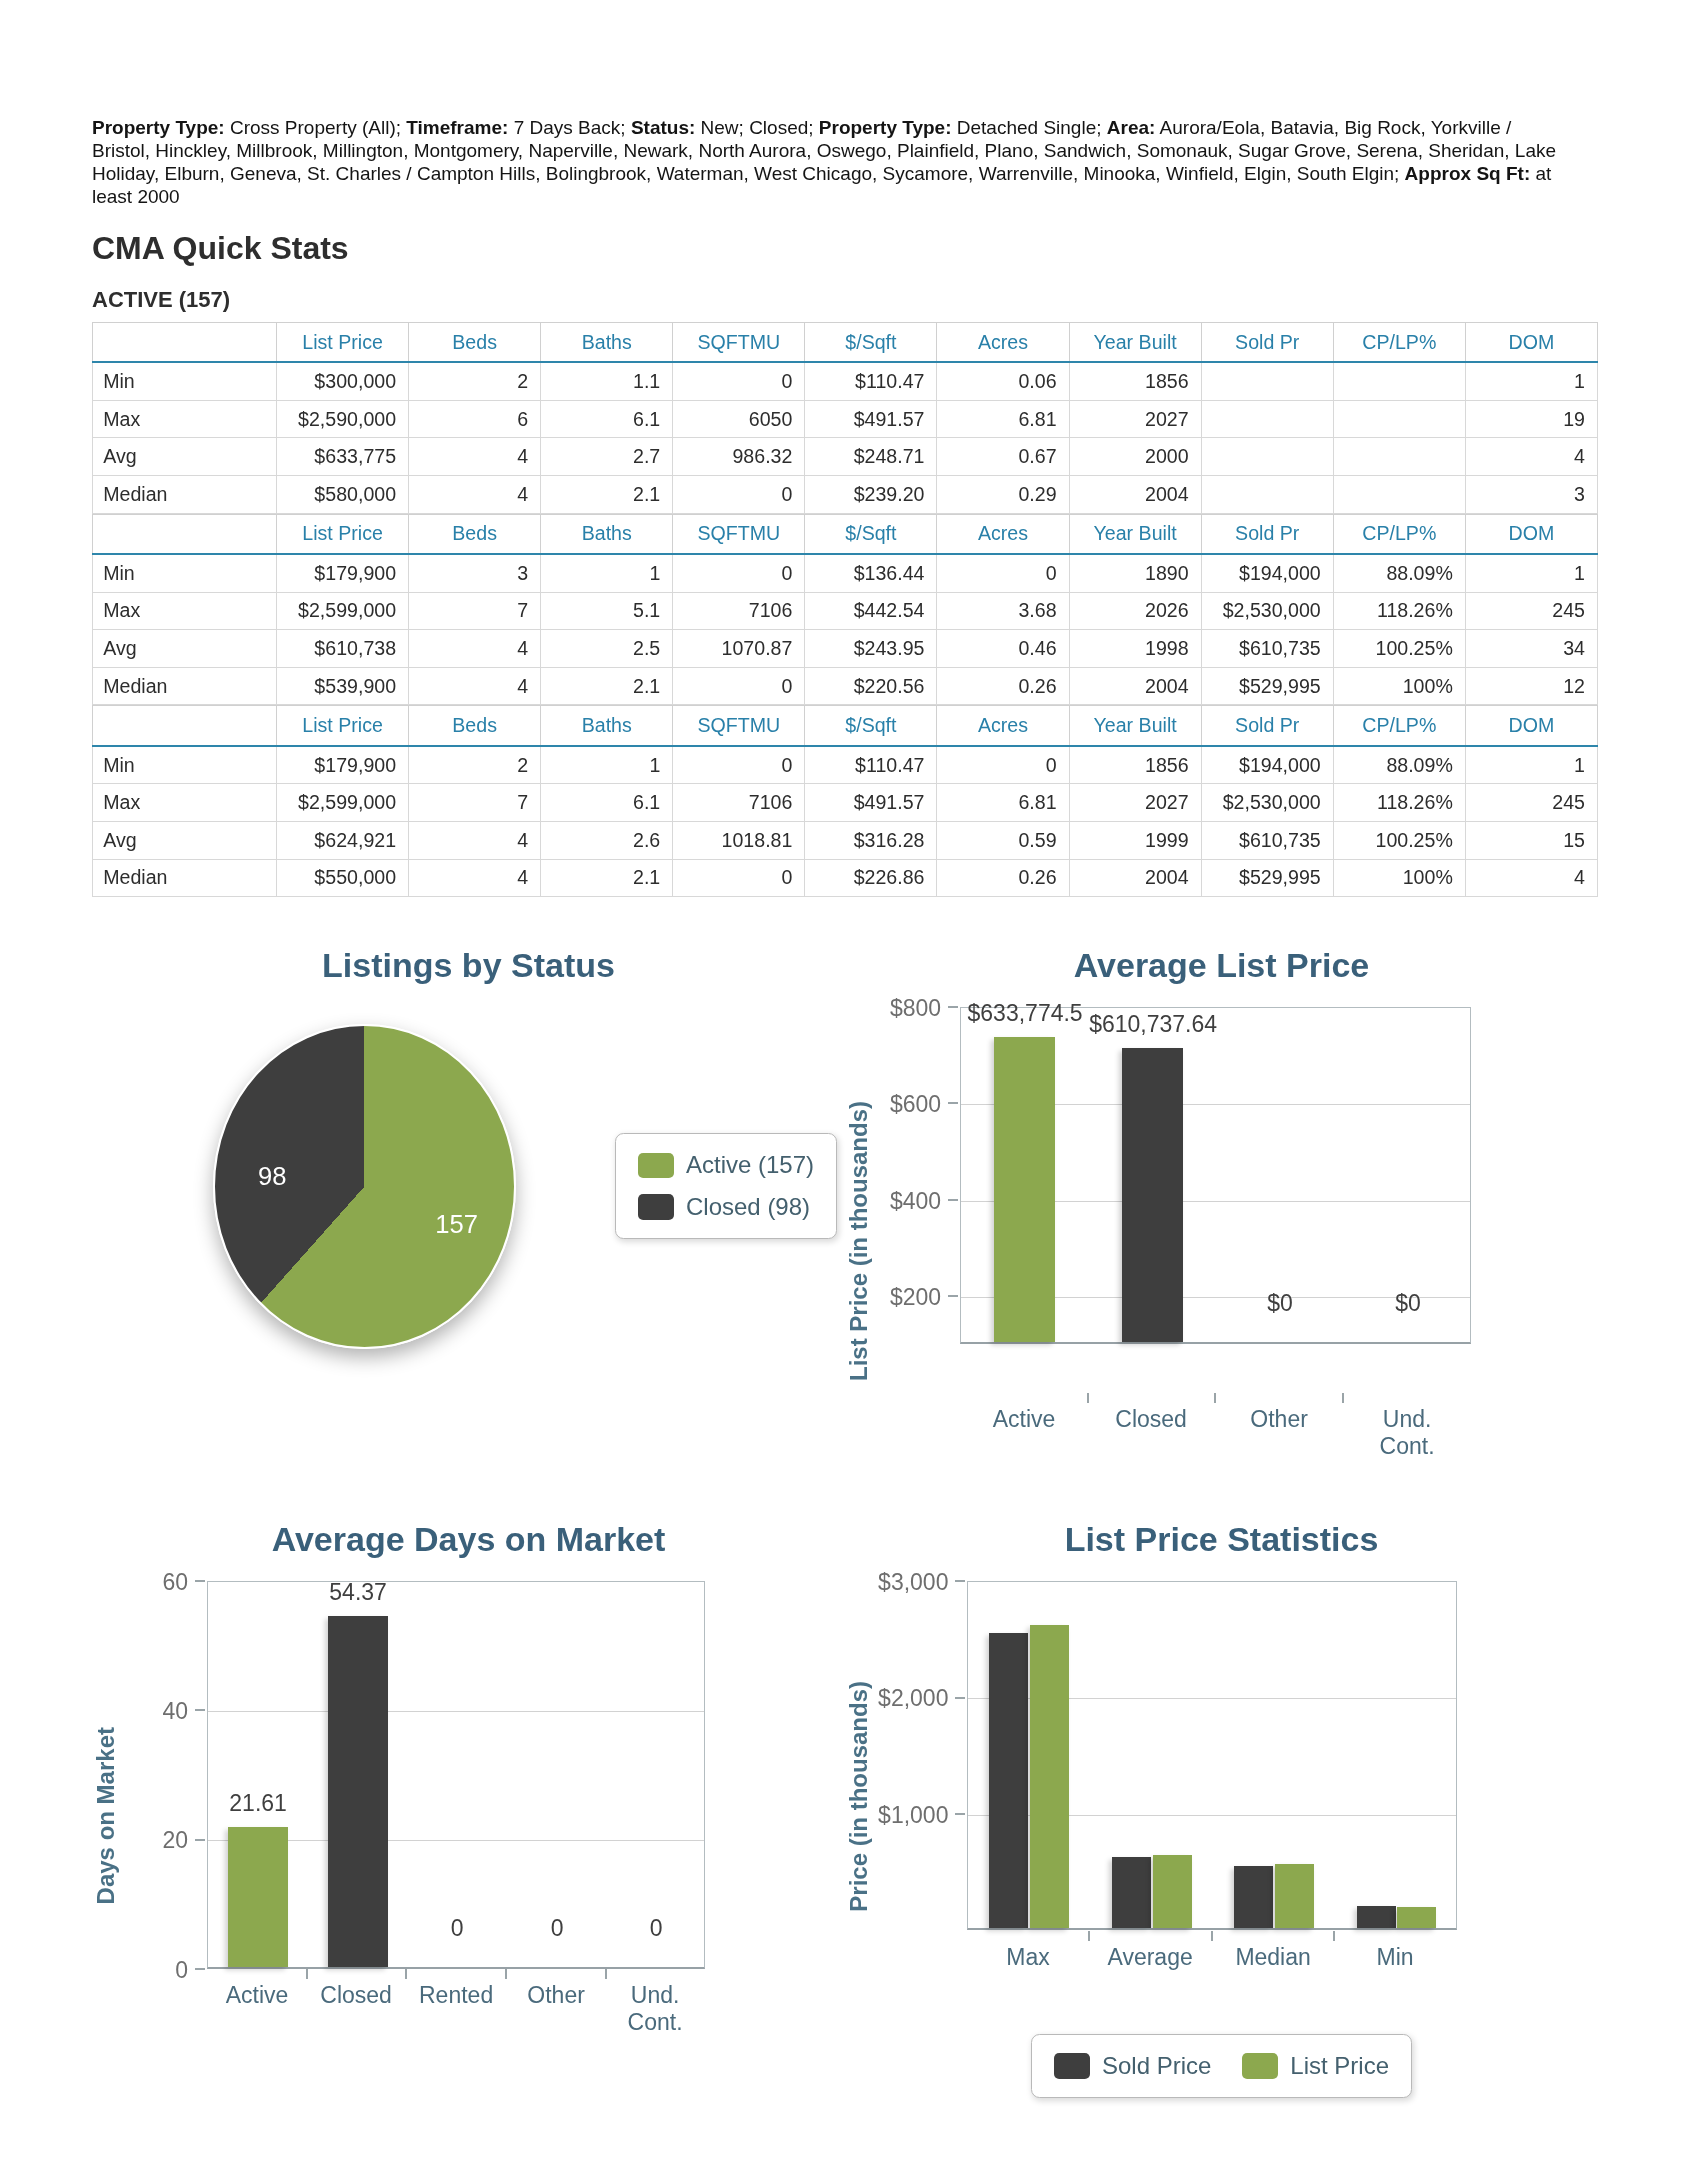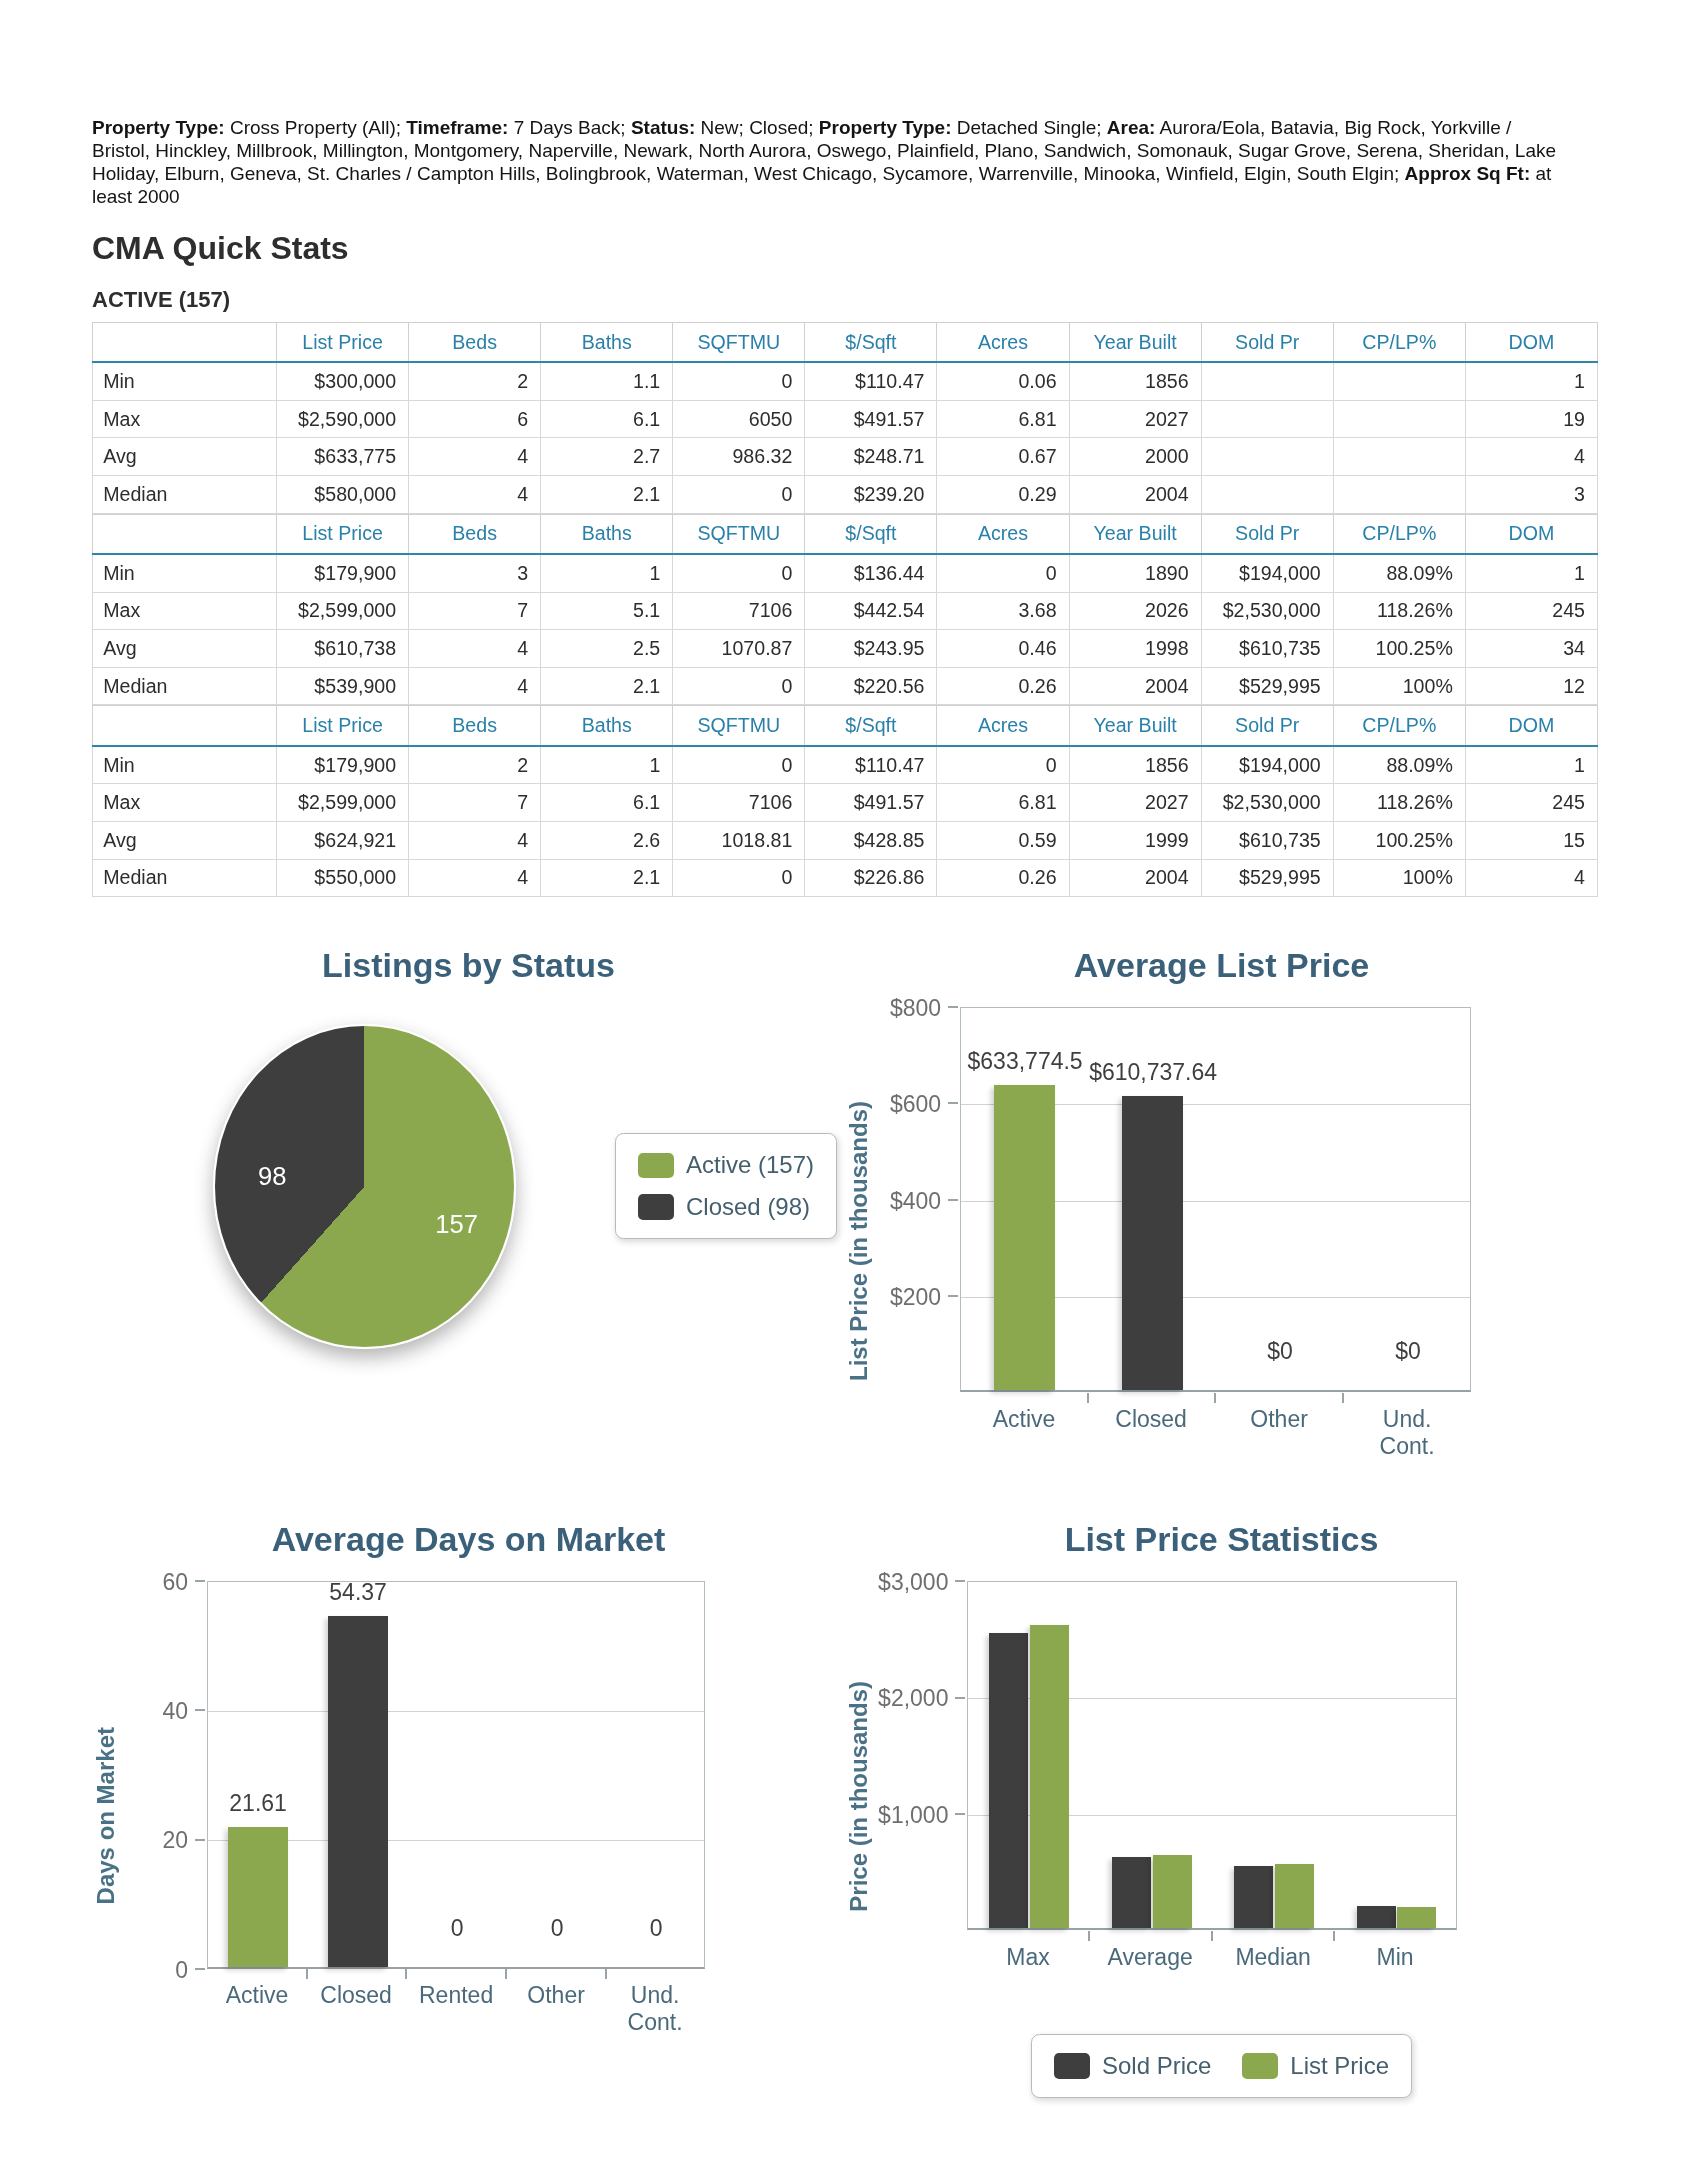--- a/index.html
+++ b/index.html
@@ -314,21 +314,21 @@
               <td>$2,530,000</td>
               <td>118.26%</td>
               <td>245</td>
             </tr>
             <tr>
               <td class="row-label">Avg</td>
               <td>$624,921</td>
               <td>4</td>
               <td>2.6</td>
               <td>1018.81</td>
-              <td>$428.85</td>
+              <td>$316.28</td>
               <td>0.59</td>
               <td>1999</td>
               <td>$610,735</td>
               <td>100.25%</td>
               <td>15</td>
             </tr>
             <tr>
               <td class="row-label">Median</td>
               <td>$550,000</td>
               <td>4</td>
@@ -365,21 +365,21 @@
             </div>
           </div>
         </div>
     </section>
     <section class="chart">
       <div class="chart-title">Average List Price</div>
       <div class="chart-body" id="chart1">
           <div class="bar-flex">
             <div class="y-title">List Price (in thousands)</div>
             <div class="plot-wrap" style="width: 598px; height: 467px;">
-              <div class="plot-area" style="left: 82px; width: 511px; height: 385px;">
+              <div class="plot-area" style="left: 82px; width: 511px; height: 337px;">
                 <div class="gridline" style="top: 96px;"></div>
                 <div class="gridline" style="top: 193px;"></div>
                 <div class="gridline" style="top: 289px;"></div>
                 <div class="bar" style="left: 33px; width: 61px; height: 305px; background: rgb(140, 168, 78);"></div>
                 <div class="bar-label" style="left: 64px; bottom: 315px;">$633,774.5</div>
                 <div class="bar" style="left: 161px; width: 61px; height: 294px; background: rgb(62, 62, 62);"></div>
                 <div class="bar-label" style="left: 192px; bottom: 304px;">$610,737.64</div>
                 <div class="bar-label" style="left: 319px; bottom: 25.6px;">$0</div>
                 <div class="bar-label" style="left: 447px; bottom: 25.6px;">$0</div>
               </div>

